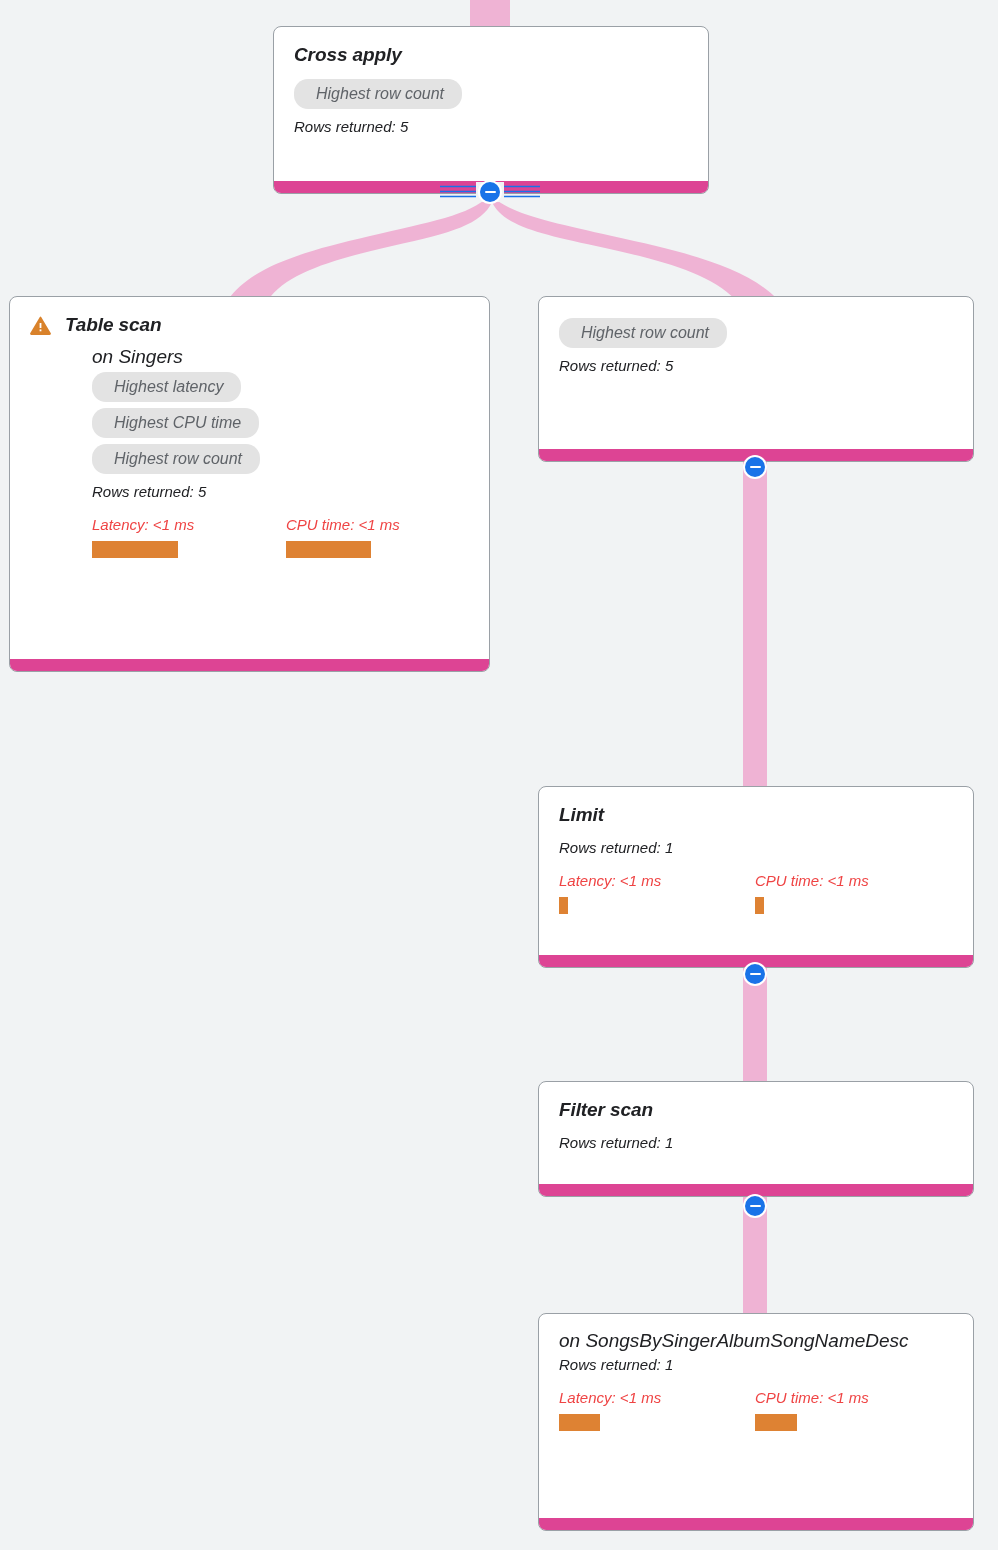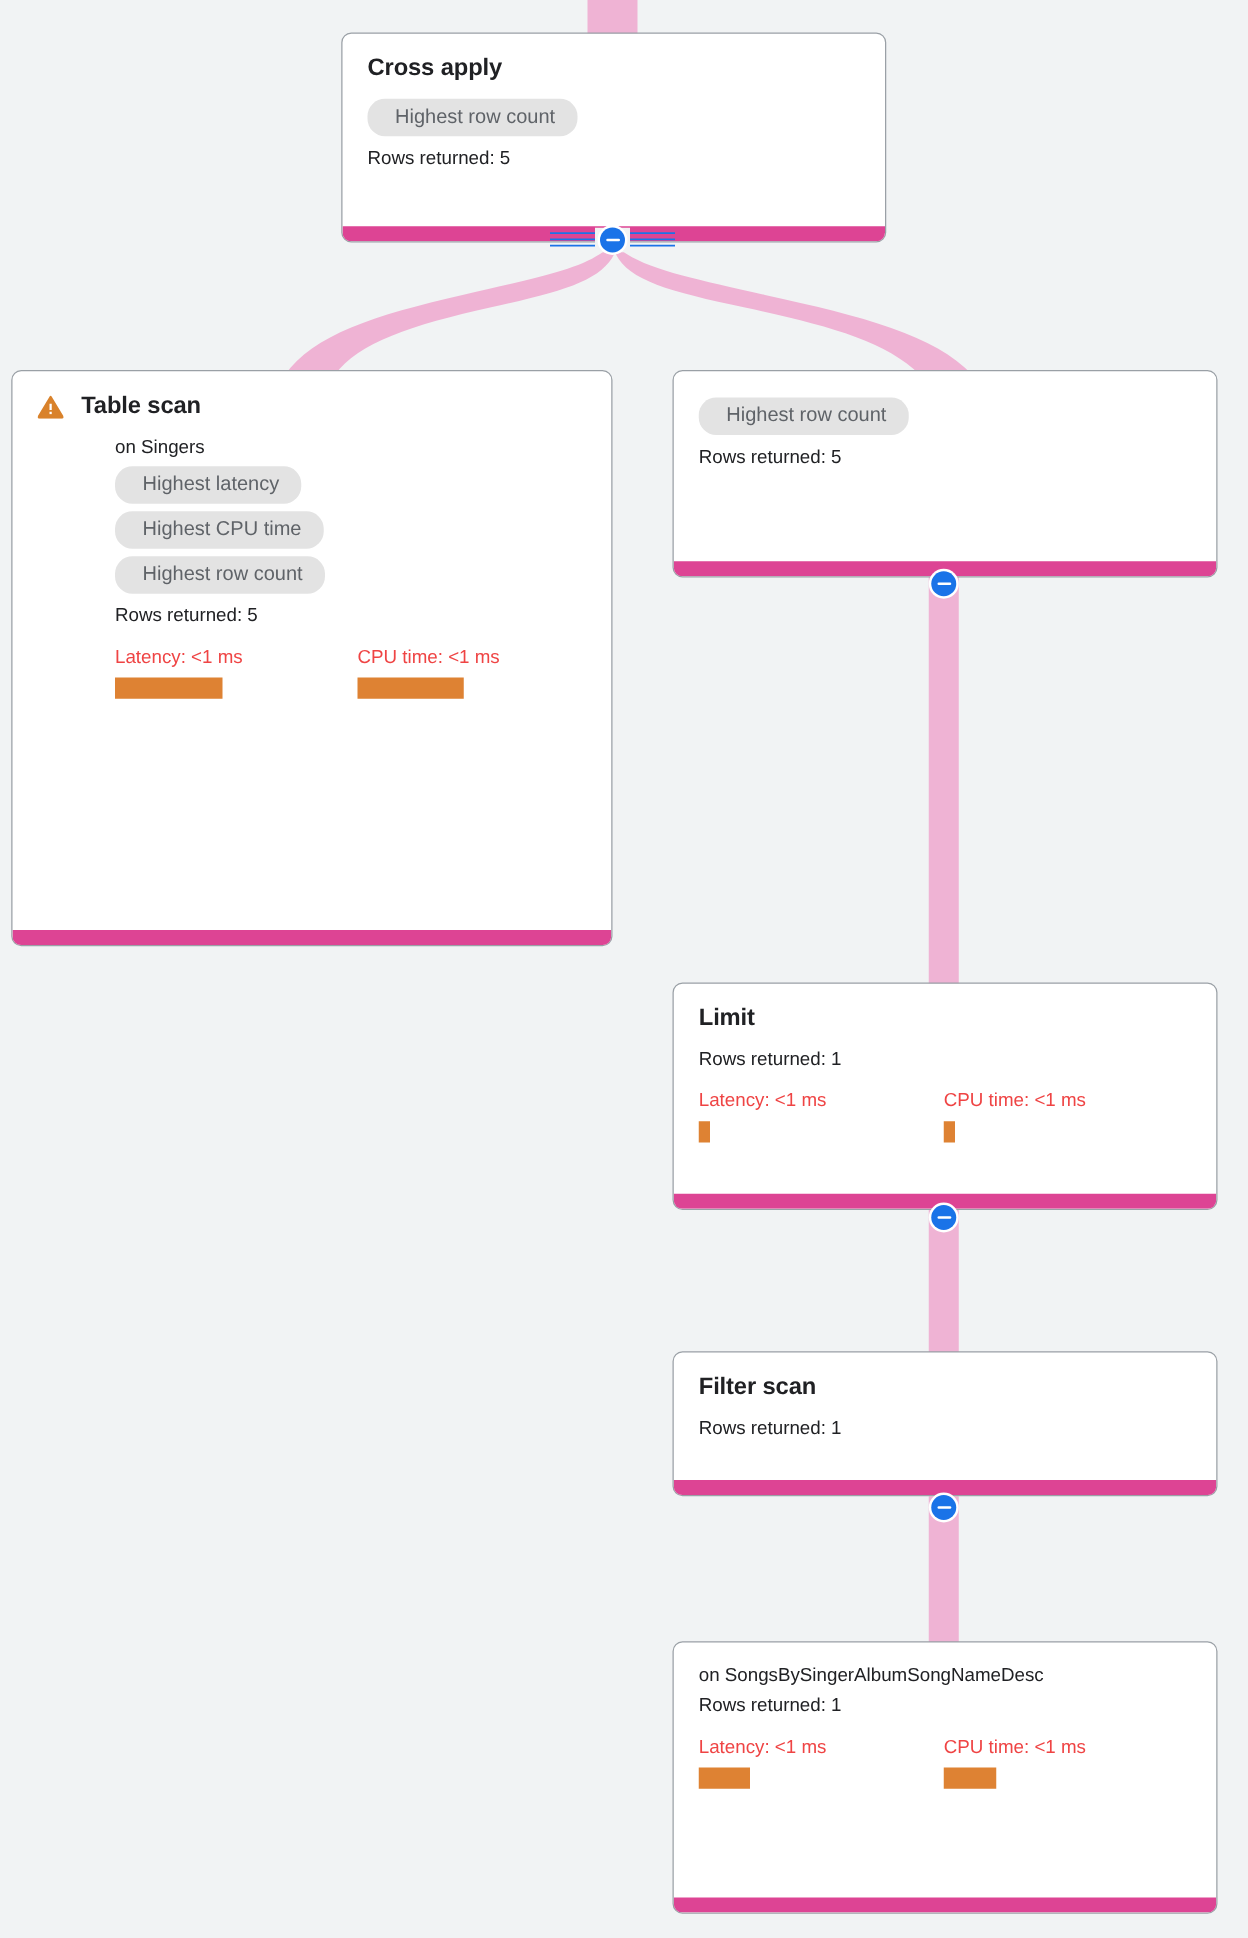--- a/index.html
+++ b/index.html
@@ -33,20 +33,21 @@
     border-radius: 8px;
     overflow: hidden;
     display: flex;
     flex-direction: column;
   }
   .node-body {
     flex: 1 1 auto;
     padding: 16px 20px 14px 20px;
     display: flex;
     flex-direction: column;
+    font-style: italic;
   }
   .node-accent {
     flex: 0 0 auto;
     height: 12px;
     background: #DD4494;
     width: 100%;
   }
 
   .title-row {
     display: flex;
@@ -57,21 +58,21 @@
   .warn-icon { flex: 0 0 auto; margin-top: 3px; }
   .node-title {
     font-size: 19px;
     font-weight: bold;
     color: #202124;
     line-height: 24px;
     letter-spacing: -0.1px;
   }
 
   .subline {
-    font-size: 15px;
+    font-size: 19px;
     color: #202124;
     line-height: 21px;
   }
   .subline.muted { color: #5F6368; }
 
   .chips { display: flex; flex-direction: column; align-items: flex-start; gap: 6px; margin: 5px 0 4px 0; }
   .chip {
     background: #E3E3E3;
     color: #5F6368;
     border-radius: 14px;
@@ -179,21 +180,21 @@
     <line x1="0" y1="14.5" x2="100" y2="14.5" stroke="#1A73E8" stroke-width="1.4"></line>
     <rect x="36" y="0" width="28" height="20" fill="#F1F3F4"></rect>
   </svg>
 
   <div class="collapse-btn" style="left:478px; top:180px;">
     <div class="disc">
       <div class="minus"></div>
     </div>
   </div>
 
-  <div class="node" style="left:9px; top:296px; width:481px; height:461px;">
+  <div class="node" style="left:9px; top:296px; width:481px; height:376px;">
     <div class="node-body">
       <div class="title-row">
         <span class="warn-icon">
           <svg width="21" height="19" viewBox="0 0 21 19" xmlns="http://www.w3.org/2000/svg">
             <path d="M10.5 1.4 L20 17.3 Q20.4 18.1 19.5 18.1 L1.5 18.1 Q0.6 18.1 1 17.3 Z" fill="#D9822B" stroke="#D9822B" stroke-width="1.6" stroke-linejoin="round"></path>
             <rect x="9.6" y="7" width="1.8" height="5" fill="#FFFFFF"></rect>
             <rect x="9.6" y="13.4" width="1.8" height="1.9" fill="#FFFFFF"></rect>
           </svg>
         </span>
         <div class="node-title">Table scan</div>

